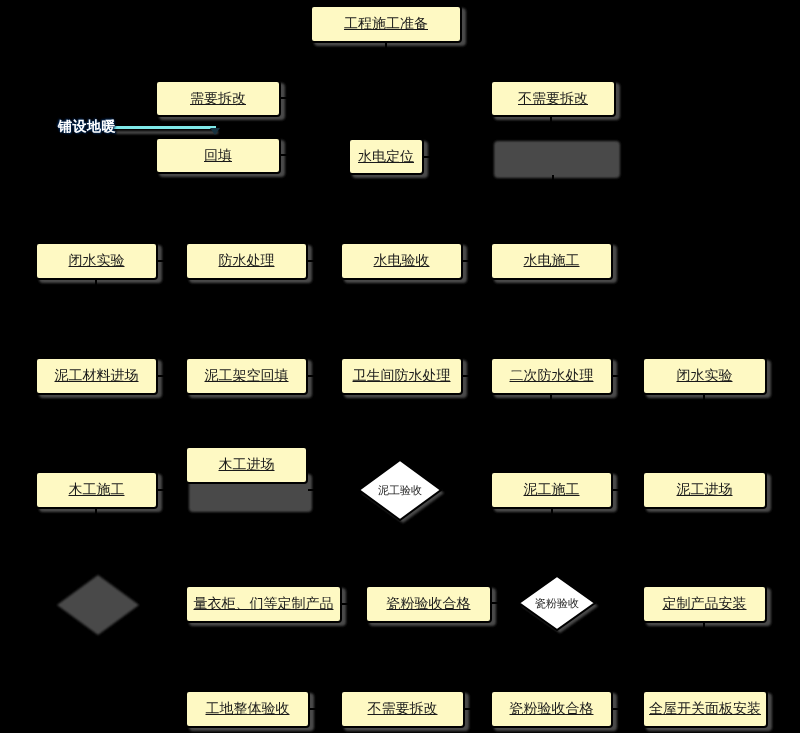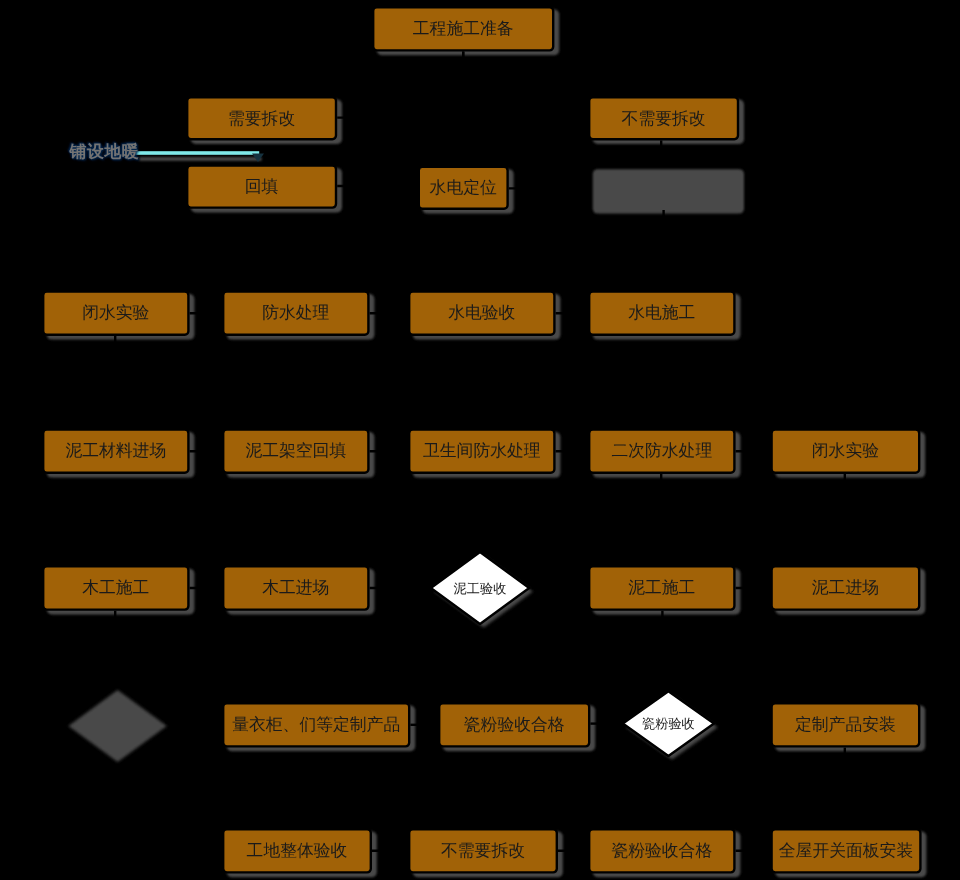--- a/index.html
+++ b/index.html
@@ -9,23 +9,24 @@
     font-family:"DejaVu Sans","Liberation Sans",sans-serif;
   }
   #underlay { position:absolute; left:0; top:0; z-index:1; }
   #nodes-layer { position:absolute; left:0; top:0; width:100%; height:100%; z-index:3; }
   .node {
     position:absolute; box-sizing:border-box;
     display:flex; align-items:center; justify-content:center;
     text-align:center;
   }
   .node.rect {
-    background:#a16207; border:2px solid #000;
+    background:#fef9c3; border:2px solid #000;
     border-radius:4px; font-size:14px; color:#1a1a1a;
     padding:0 2px;
+    text-decoration:underline;
   }
   .node.diamond { background:transparent; }
   .node.diamond svg { position:absolute; left:0; top:0; }
   .node.diamond .dlabel {
     position:relative; z-index:1; font-size:11px; color:#1a1a1a;
   }
   .annotation { position:absolute; left:0; top:0; z-index:4; }
   .ann-line-shadow {
     position:absolute; left:116px; top:131px; width:102px; height:3px;
     filter:blur(1px);
@@ -161,21 +162,21 @@
       </div>
       <div class="node rect" style="left: 490px; top: 357px; width: 123px; height: 38px;">
         <span>二次防水处理</span>
       </div>
       <div class="node rect" style="left: 642px; top: 357px; width: 125px; height: 38px;">
         <span>闭水实验</span>
       </div>
       <div class="node rect" style="left: 35px; top: 471px; width: 123px; height: 38px;">
         <span>木工施工</span>
       </div>
-      <div class="node rect" style="left: 185px; top: 471px; width: 123px; height: 38px;">
+      <div class="node rect" style="left: 185px; top: 446px; width: 123px; height: 38px;">
         <span>木工进场</span>
       </div>
       <div class="node diamond" style="left: 357px; top: 459px; width: 86px; height: 62px;">
         <svg width="86" height="62">
           <polygon points="43,1 84,31 43,61 2,31" fill="#ffffff" stroke="#000000" stroke-width="2"></polygon>
         </svg>
         <span class="dlabel">泥工验收</span>
       </div>
       <div class="node rect" style="left: 490px; top: 471px; width: 123px; height: 38px;">
         <span>泥工施工</span>
@@ -208,16 +209,16 @@
         <span>瓷粉验收合格</span>
       </div>
       <div class="node rect" style="left: 642px; top: 690px; width: 126px; height: 38px;">
         <span>全屋开关面板安装</span>
       </div>
     </div>
 
   <div class="annotation">
     <span class="ann-line-shadow" style="background: rgb(74, 74, 74);"></span>
     <span class="ann-line" style="background: rgb(127, 233, 233);"></span>
-    <span class="ann-text" style="color: #737373; text-shadow: rgb(0, 38, 79) 0px 0px 1px, rgb(0, 38, 79) 0px 0px 2px, rgb(0, 38, 79) 1px 1px 2px, rgb(0, 38, 79) -1px -1px 2px;">铺设地暖</span>
+    <span class="ann-text" style="color: #ffffff; text-shadow: rgb(0, 38, 79) 0px 0px 1px, rgb(0, 38, 79) 0px 0px 2px, rgb(0, 38, 79) 1px 1px 2px, rgb(0, 38, 79) -1px -1px 2px;">铺设地暖</span>
     <span class="ann-arrowhead" style="border-top: 7px solid rgb(22, 50, 63);"></span>
   </div>
 </div>
 
 </body></html>

